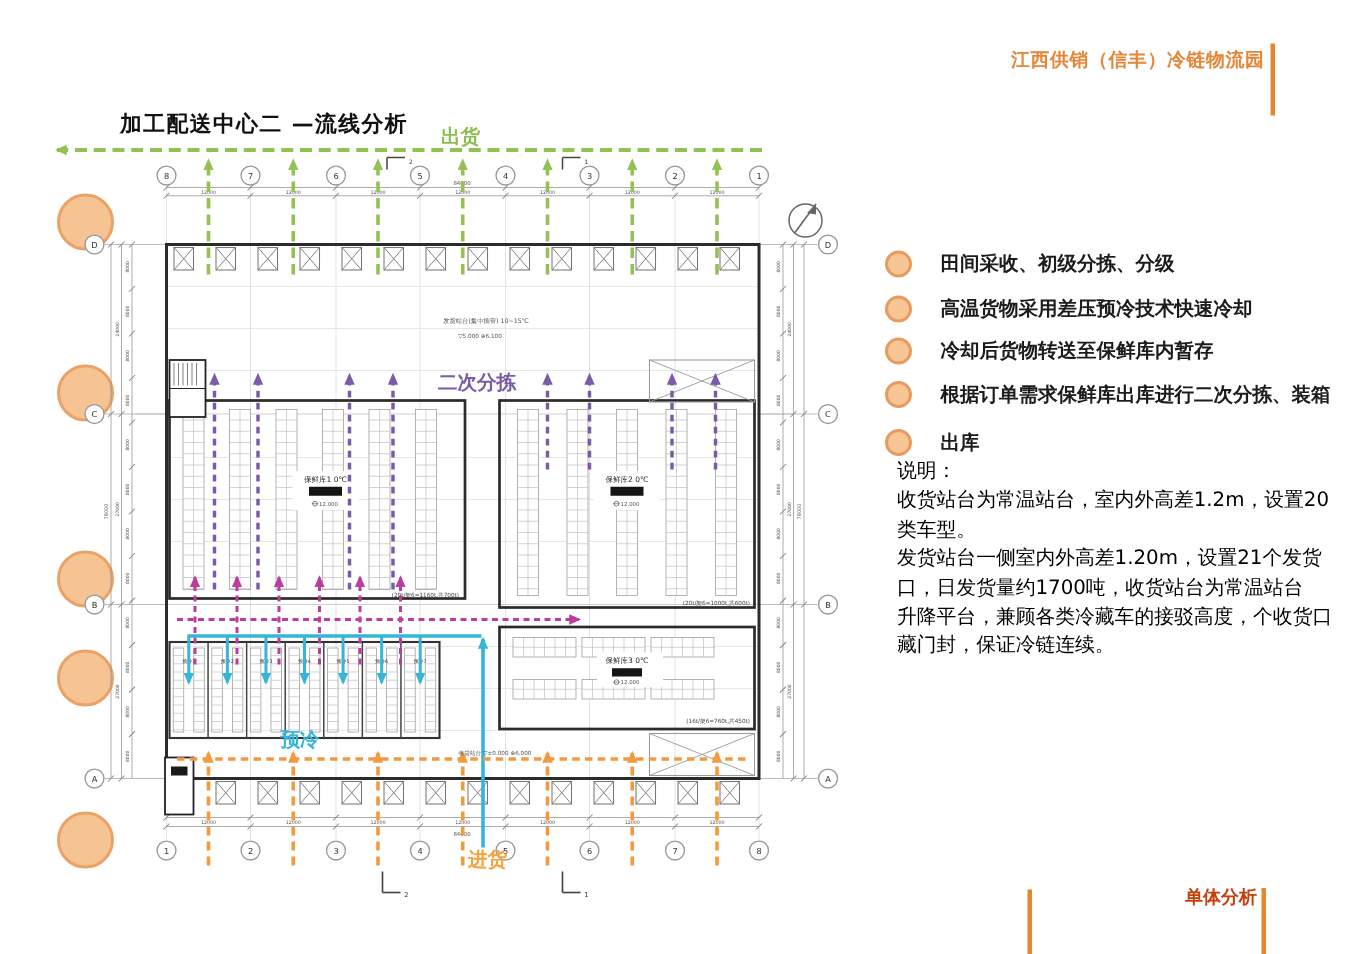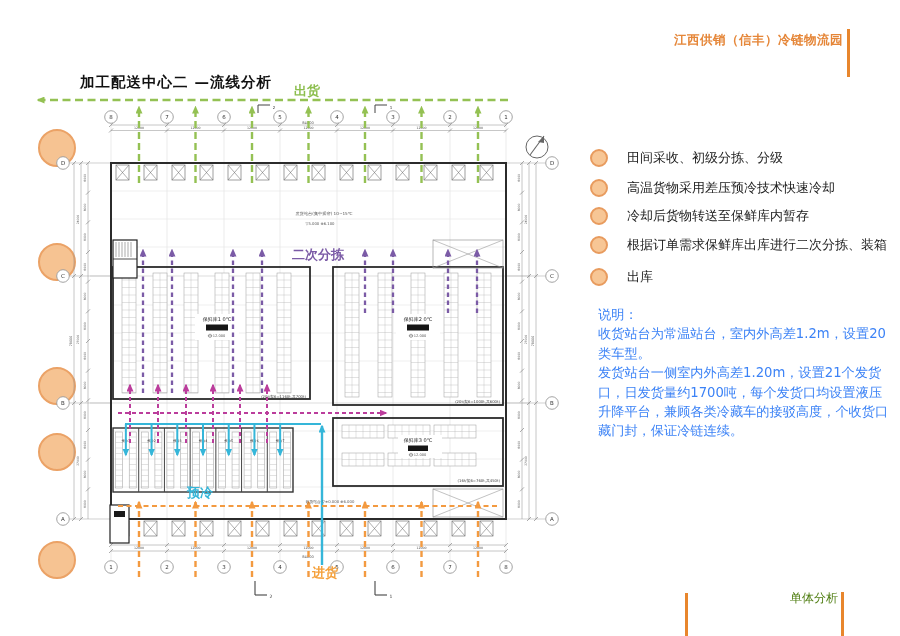--- a/index.html
+++ b/index.html
@@ -9,32 +9,32 @@
   
   #header{right:57px;top:31px;text-align:right;color:#E58638;font-size:12.5px;
           font-weight:bold;line-height:17px;letter-spacing:.5px;}
   #header-bar{left:847px;top:29px;width:3px;height:48px;background:#E8862D;}
   
   #page-title{left:44px;top:73px;font-size:14.5px;font-weight:bold;color:#111;letter-spacing:1px;margin-left:36px;}
   
   .deco-circle{left:38px;width:38px;height:38px;border-radius:50%;
                background:#F6C392;border:2px solid #EBA266;box-sizing:border-box;}
   
-  #steps{left:590px;top:138px;width:300px;height:160px;}
+  #steps{left:590px;top:156px;width:300px;height:160px;font-weight:bold;}
   .step{position:absolute;left:0;display:flex;align-items:center;}
   .step .dot{width:18px;height:18px;border-radius:50%;background:#F7C695;
              border:2px solid #E89B5E;box-sizing:border-box;flex:0 0 auto;}
   .step .lbl{margin-left:19px;font-size:13px;color:#1c1c1c;white-space:nowrap;}
   
-  #notes{left:598px;top:305px;width:280px;color:#3b82f6;font-size:13.2px;line-height:19.4px;}
+  #notes{left:598px;top:305px;width:280px;color:#000000;font-size:13.2px;line-height:19.4px;}
   #notes div{white-space:nowrap;}
   
   #footer-bar-left{left:685px;top:593px;width:3px;height:43px;background:#E8862D;}
   #footer-bar-right{left:841px;top:592px;width:3px;height:44px;background:#E8862D;}
-  #footer-label{right:62px;top:590px;font-size:12px;font-weight:normal;color:#4d7c0f;}
+  #footer-label{right:62px;top:590px;font-size:12px;font-weight:bold;color:#c2410c;}
   
   #plan{left:30px;top:75px;width:545px;height:525px;}
   #plan text{font-family:"DejaVu Sans","Liberation Sans",sans-serif;}
 </style>
 </head>
 <body>
 
 <div class="abs" id="header">
   <div>江西供销（信丰）冷链物流园</div>
 </div>
@@ -69,21 +69,21 @@
       <span class="dot"></span>
       <span class="lbl">出库</span>
     </div>
 </div>
 
 <div class="abs" id="notes">
   <div>说明：</div>
   <div>收货站台为常温站台，室内外高差1.2m，设置20</div>
   <div>类车型。</div>
   <div>发货站台一侧室内外高差1.20m，设置21个发货</div>
-  <div>口，日发货量约1700吨，每个发货口均设置液压</div>
+  <div>口，日发货量约1700吨，收货站台为常温站台</div>
   <div>升降平台，兼顾各类冷藏车的接驳高度，个收货口</div>
   <div>藏门封，保证冷链连续。</div>
 </div>
 
 <div class="abs" id="footer-bar-left"></div>
 <div class="abs" id="footer-label">单体分析</div>
 <div class="abs" id="footer-bar-right"></div>
 
 <svg class="abs" id="plan" viewBox="0 0 545 525">
   <defs>

